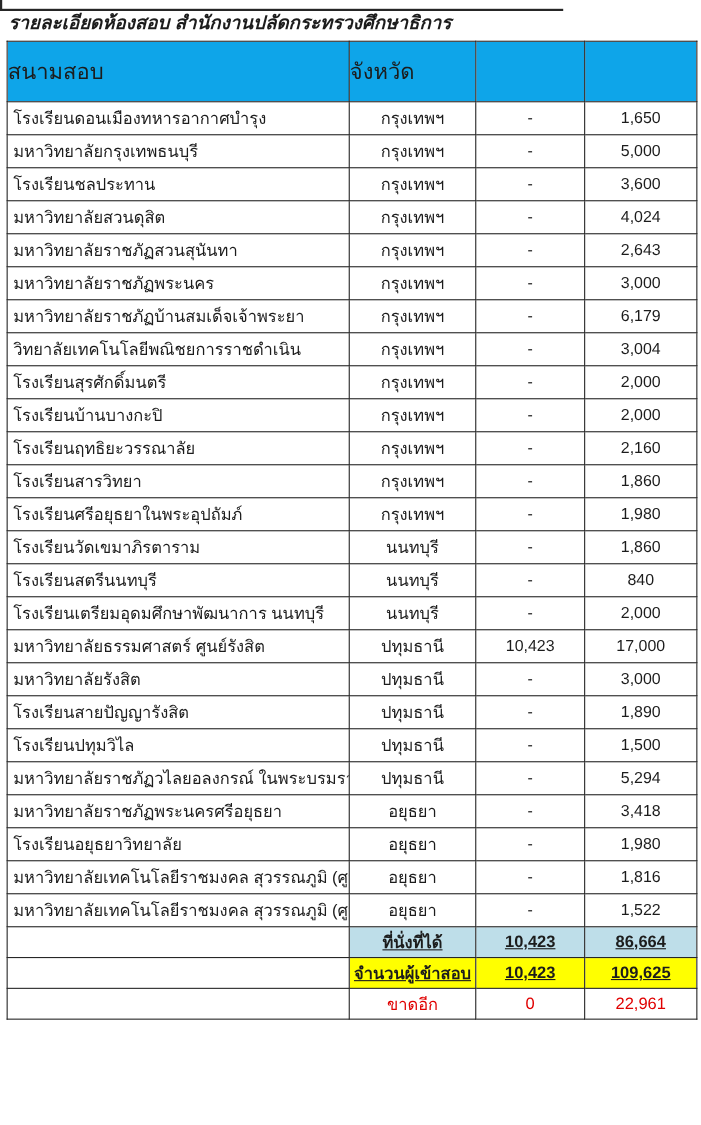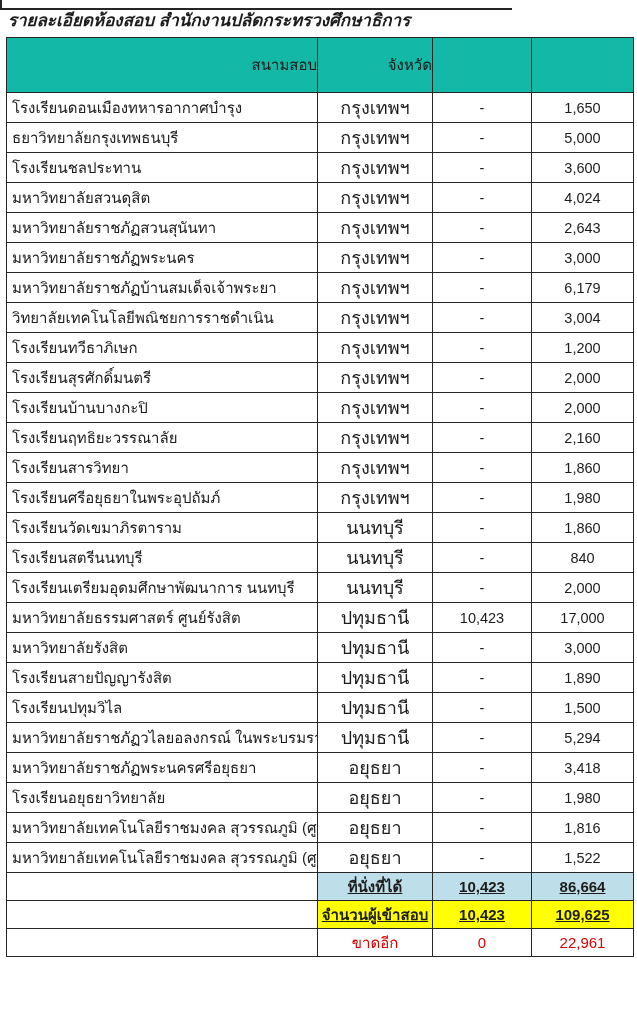--- a/index.html
+++ b/index.html
@@ -33,26 +33,26 @@
     border-collapse:collapse;
     table-layout:fixed;
   }
   table.exam th, table.exam td {
     border:1px solid var(--border,#262626);
     overflow:hidden;
     white-space:nowrap;
   }
   tr.head-row { height:55px; }
   tr.head-row th {
-    font-weight:normal; font-size:15px; text-align:right;
-    background:#14b8a6;
+    font-weight:normal; font-size:20px; text-align:left;
+    background:#0ea5e9;
   }
   tr.data-row { height:30px; }
   td.venue { text-align:left; padding-left:5px; font-size:15px; }
-  td.prov  { text-align:center; font-size:18px; }
+  td.prov  { text-align:center; font-size:15px; }
   td.num   { text-align:center; font-size:14.5px; }
   tr.footer-row { height:28px; }
   td.ghost {
     border:none;
     border-right:1px solid var(--border,#262626);
     border-top:1px solid #cfcfcf;
     background:#ffffff;
   }
   td.ghost-last { border-bottom:1px solid #cfcfcf; }
   td.f-label, td.f-num {
@@ -92,21 +92,21 @@
       </tr>
     </thead>
     <tbody>
         <tr class="data-row">
           <td class="venue">โรงเรียนดอนเมืองทหารอากาศบำรุง</td>
           <td class="prov">กรุงเทพฯ</td>
           <td class="num">-</td>
           <td class="num">1,650</td>
         </tr>
         <tr class="data-row">
-          <td class="venue">ธยาวิทยาลัยกรุงเทพธนบุรี</td>
+          <td class="venue">มหาวิทยาลัยกรุงเทพธนบุรี</td>
           <td class="prov">กรุงเทพฯ</td>
           <td class="num">-</td>
           <td class="num">5,000</td>
         </tr>
         <tr class="data-row">
           <td class="venue">โรงเรียนชลประทาน</td>
           <td class="prov">กรุงเทพฯ</td>
           <td class="num">-</td>
           <td class="num">3,600</td>
         </tr>
@@ -132,26 +132,20 @@
           <td class="venue">มหาวิทยาลัยราชภัฏบ้านสมเด็จเจ้าพระยา</td>
           <td class="prov">กรุงเทพฯ</td>
           <td class="num">-</td>
           <td class="num">6,179</td>
         </tr>
         <tr class="data-row">
           <td class="venue">วิทยาลัยเทคโนโลยีพณิชยการราชดำเนิน</td>
           <td class="prov">กรุงเทพฯ</td>
           <td class="num">-</td>
           <td class="num">3,004</td>
-        </tr>
-        <tr class="data-row">
-          <td class="venue">โรงเรียนทวีธาภิเษก</td>
-          <td class="prov">กรุงเทพฯ</td>
-          <td class="num">-</td>
-          <td class="num">1,200</td>
         </tr>
         <tr class="data-row">
           <td class="venue">โรงเรียนสุรศักดิ์มนตรี</td>
           <td class="prov">กรุงเทพฯ</td>
           <td class="num">-</td>
           <td class="num">2,000</td>
         </tr>
         <tr class="data-row">
           <td class="venue">โรงเรียนบ้านบางกะปิ</td>
           <td class="prov">กรุงเทพฯ</td>

